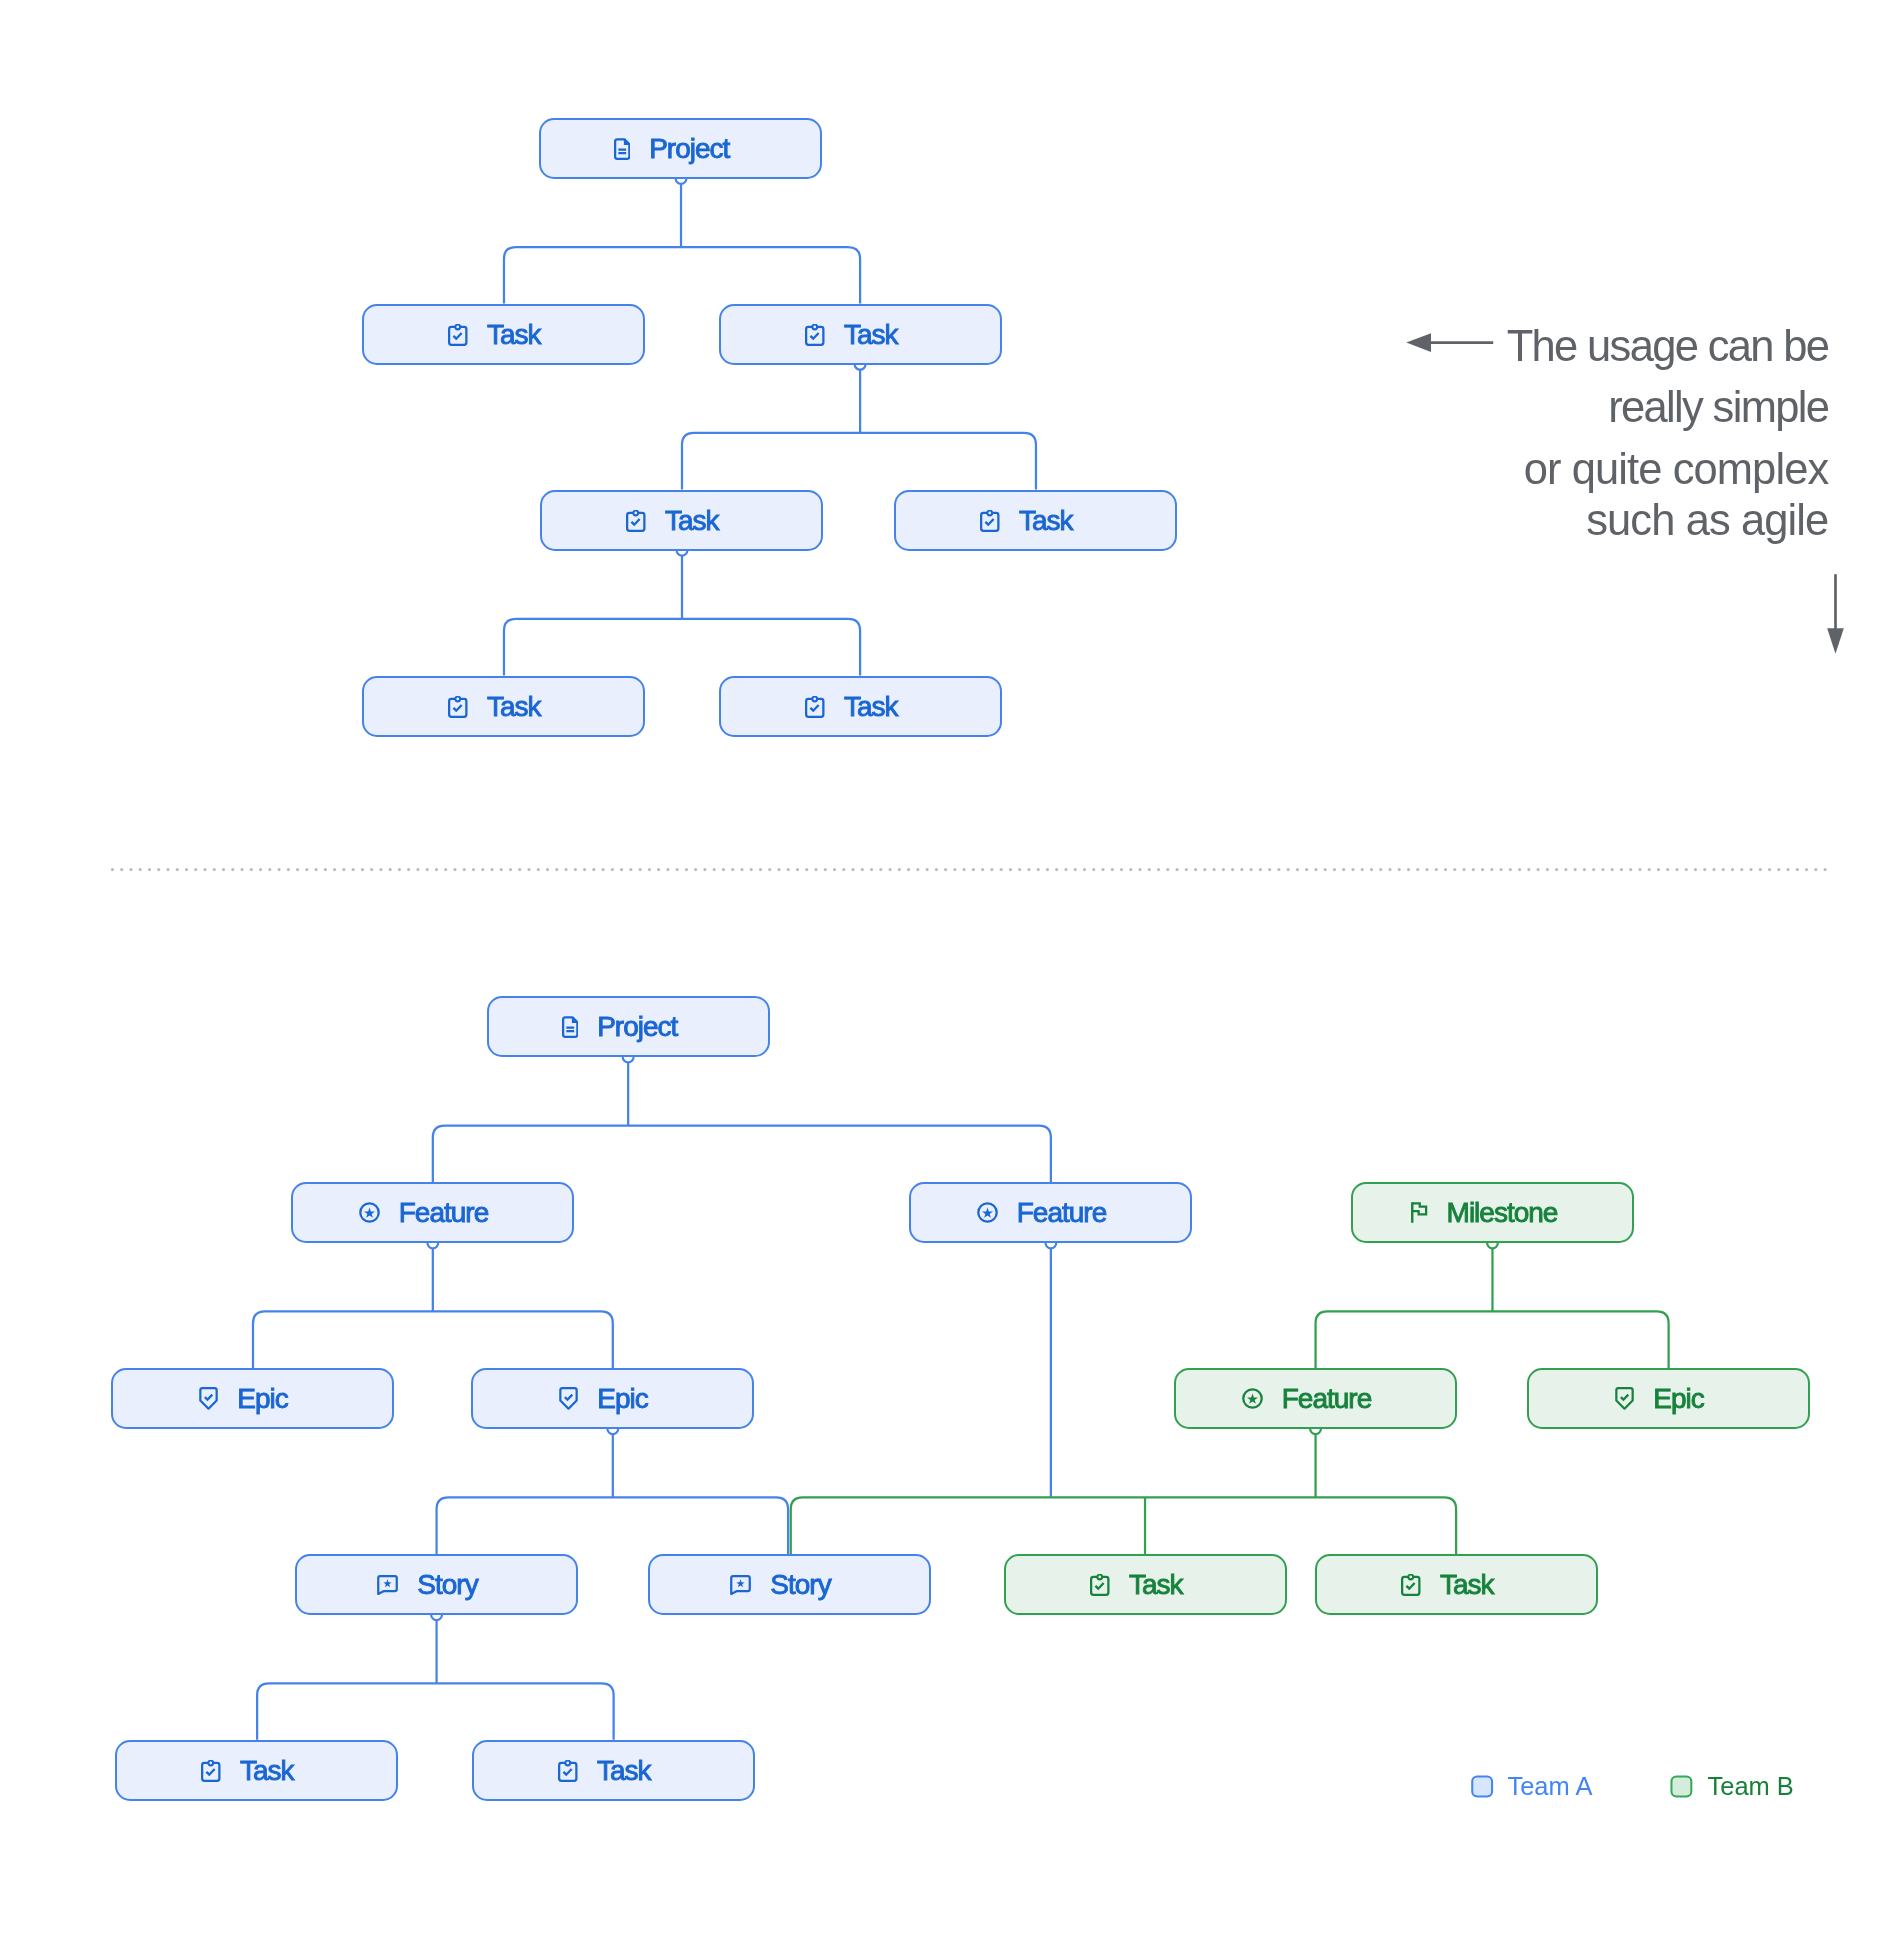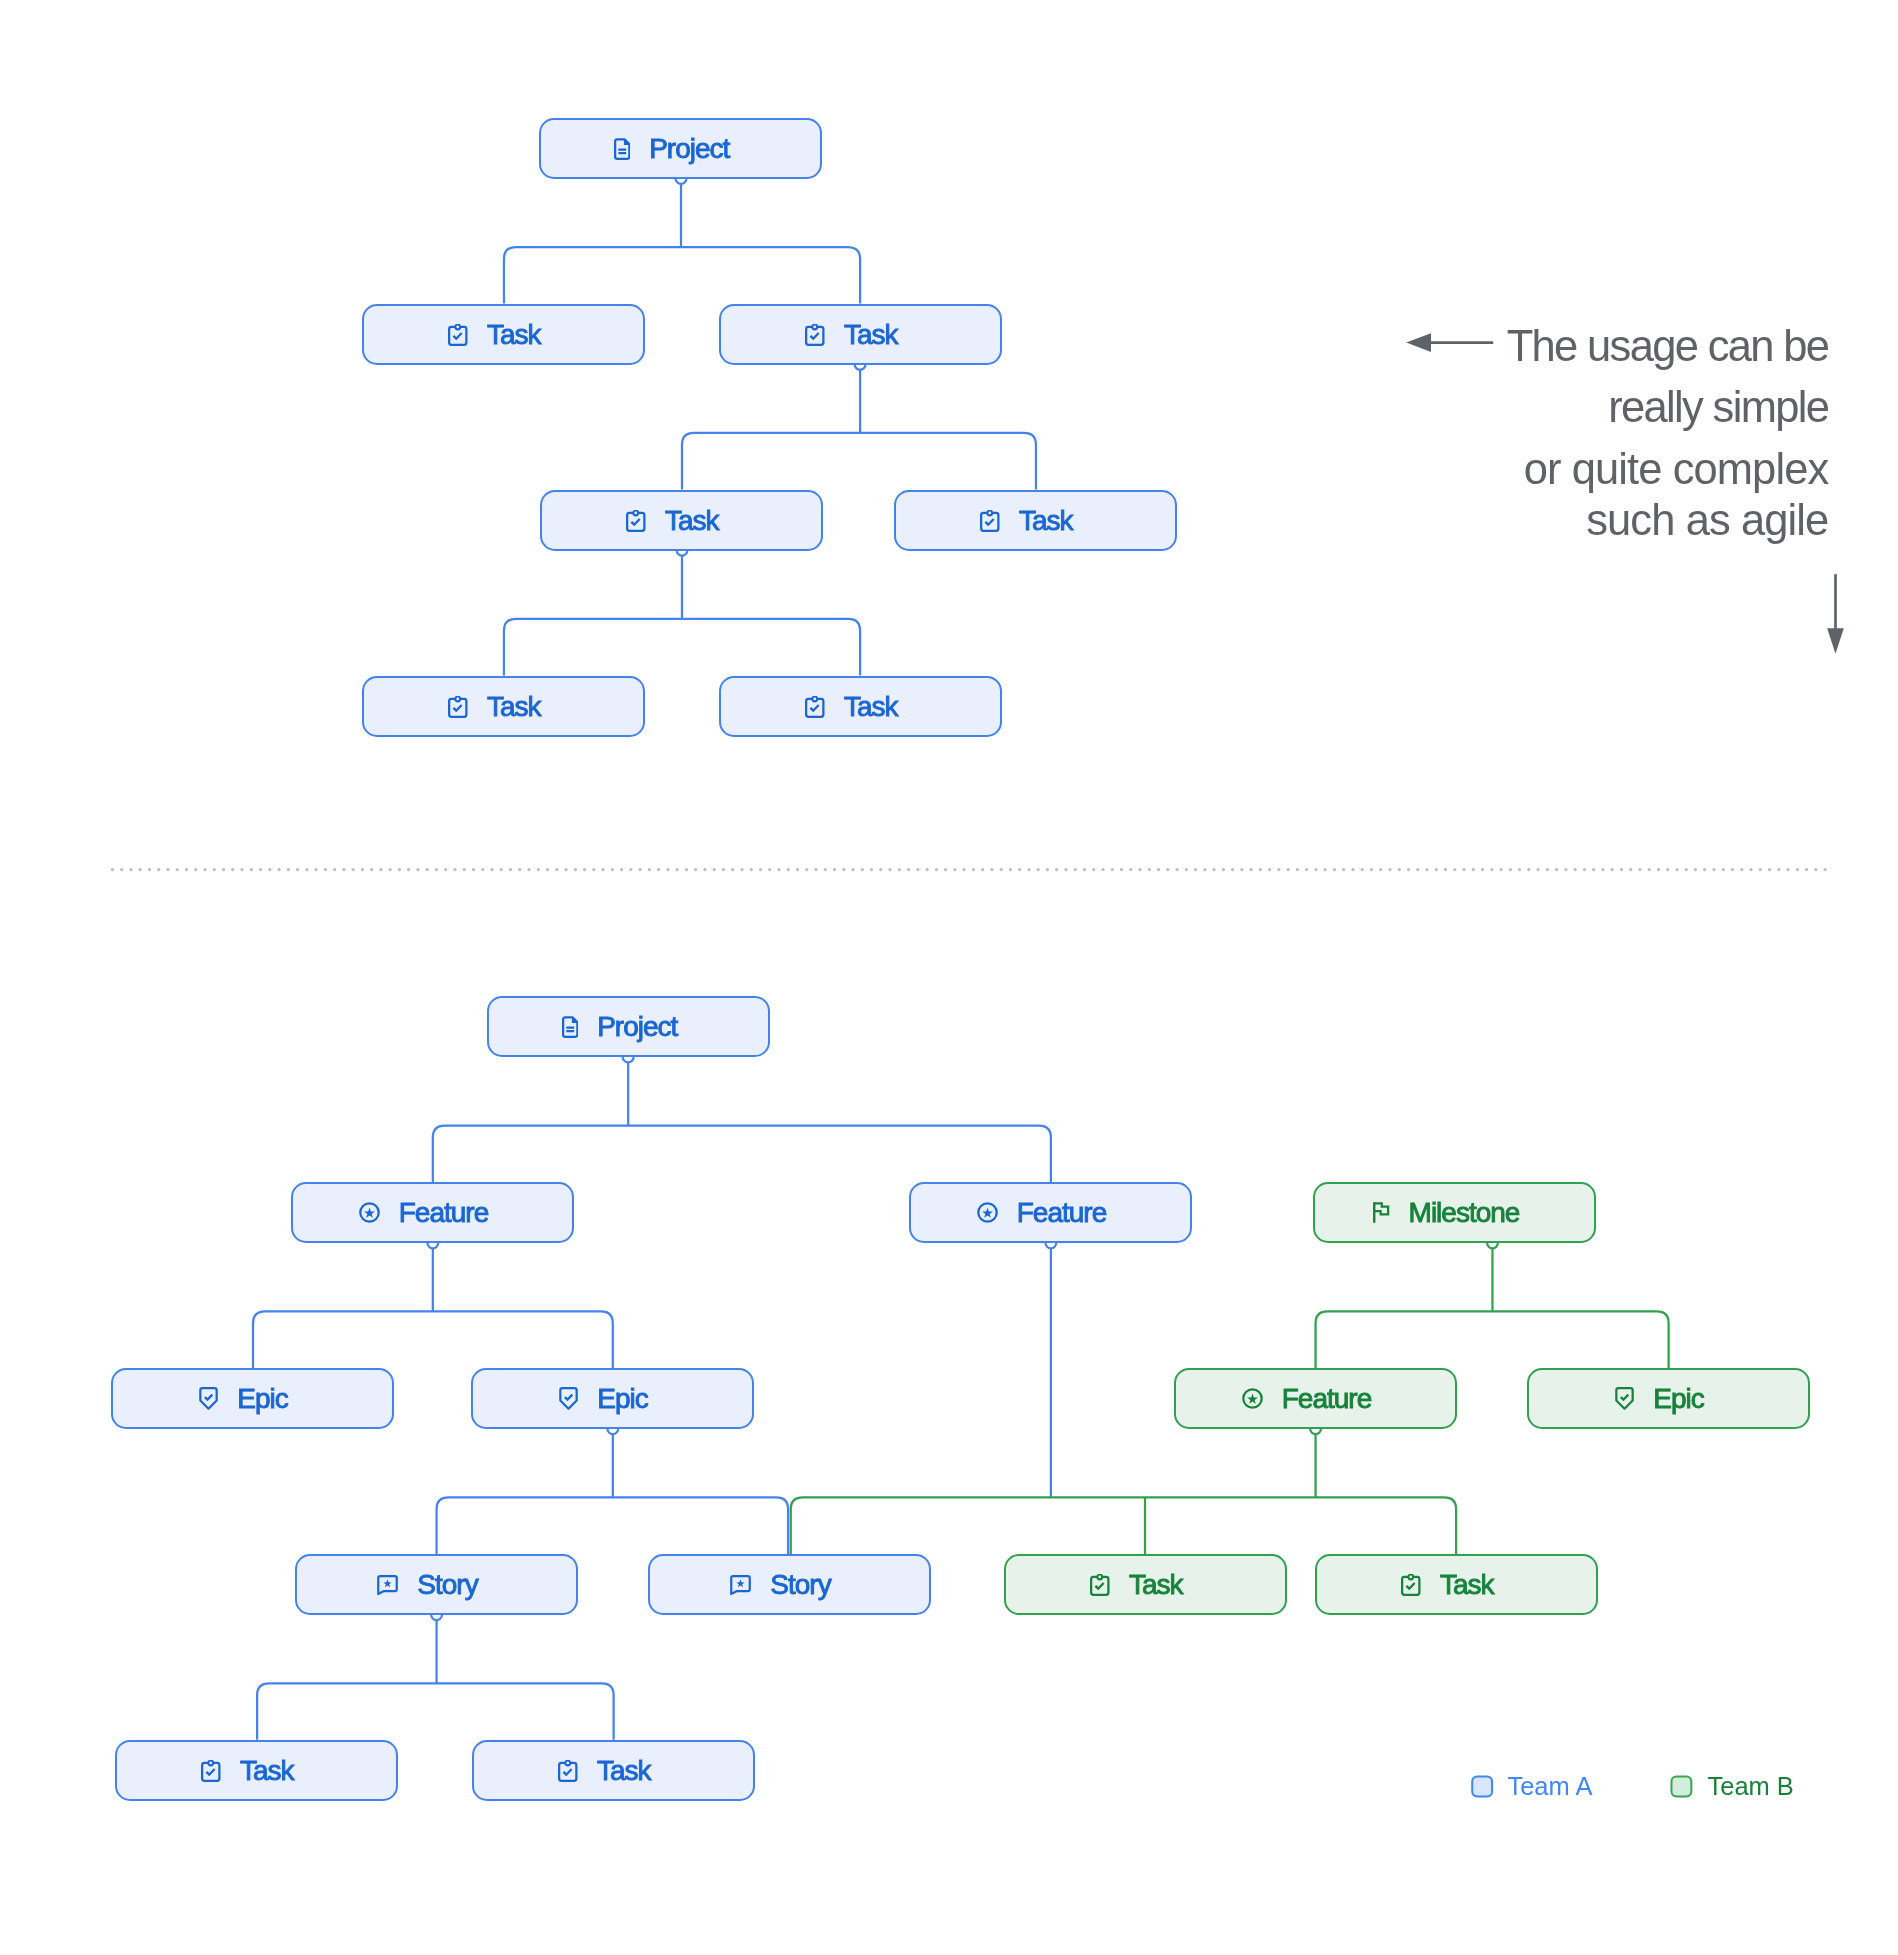--- a/index.html
+++ b/index.html
@@ -126,21 +126,21 @@
     </svg>
     <span>Feature</span>
   </div>
 <div class="node b" style="left:909px;top:1182px">
     <svg width="21" height="21" viewBox="0 0 28 28">
       <circle cx="14" cy="14" r="12.3" fill="none" stroke="currentColor" stroke-width="3"></circle>
       <polygon points="14.00,7.40 15.76,12.57 21.23,12.65 16.85,15.93 18.47,21.15 14.00,18.00 9.53,21.15 11.15,15.93 6.77,12.65 12.24,12.57" fill="currentColor"></polygon>
     </svg>
     <span>Feature</span>
   </div>
-<div class="node g" style="left:1313px;top:1182px">
+<div class="node g" style="left:1351px;top:1182px">
     <svg width="18" height="22.5" viewBox="0 0 24 30">
       <path d="M3 1.7V29" stroke="currentColor" stroke-width="3.2" fill="none"></path>
       <path d="M3 3.2H13V7.4H21.5V17.8H11.5V13.6H3" fill="none" stroke="currentColor" stroke-width="3"></path>
     </svg>
     <span>Milestone</span>
   </div>
 <div class="node b" style="left:111px;top:1368px">
     <svg width="19" height="23" viewBox="0 0 25 31">
       <path d="M1.5 4.3C1.5 2.8 2.8 1.5 4.3 1.5H20.7c1.5 0 2.8 1.3 2.8 2.8V18.2L12.5 29.2 1.5 18.2z" fill="none" stroke="currentColor" stroke-width="3" stroke-linejoin="round"></path>
       <path d="M7.6 13.6l3.5 3.5 6.5-6.8" fill="none" stroke="currentColor" stroke-width="3.1"></path>

